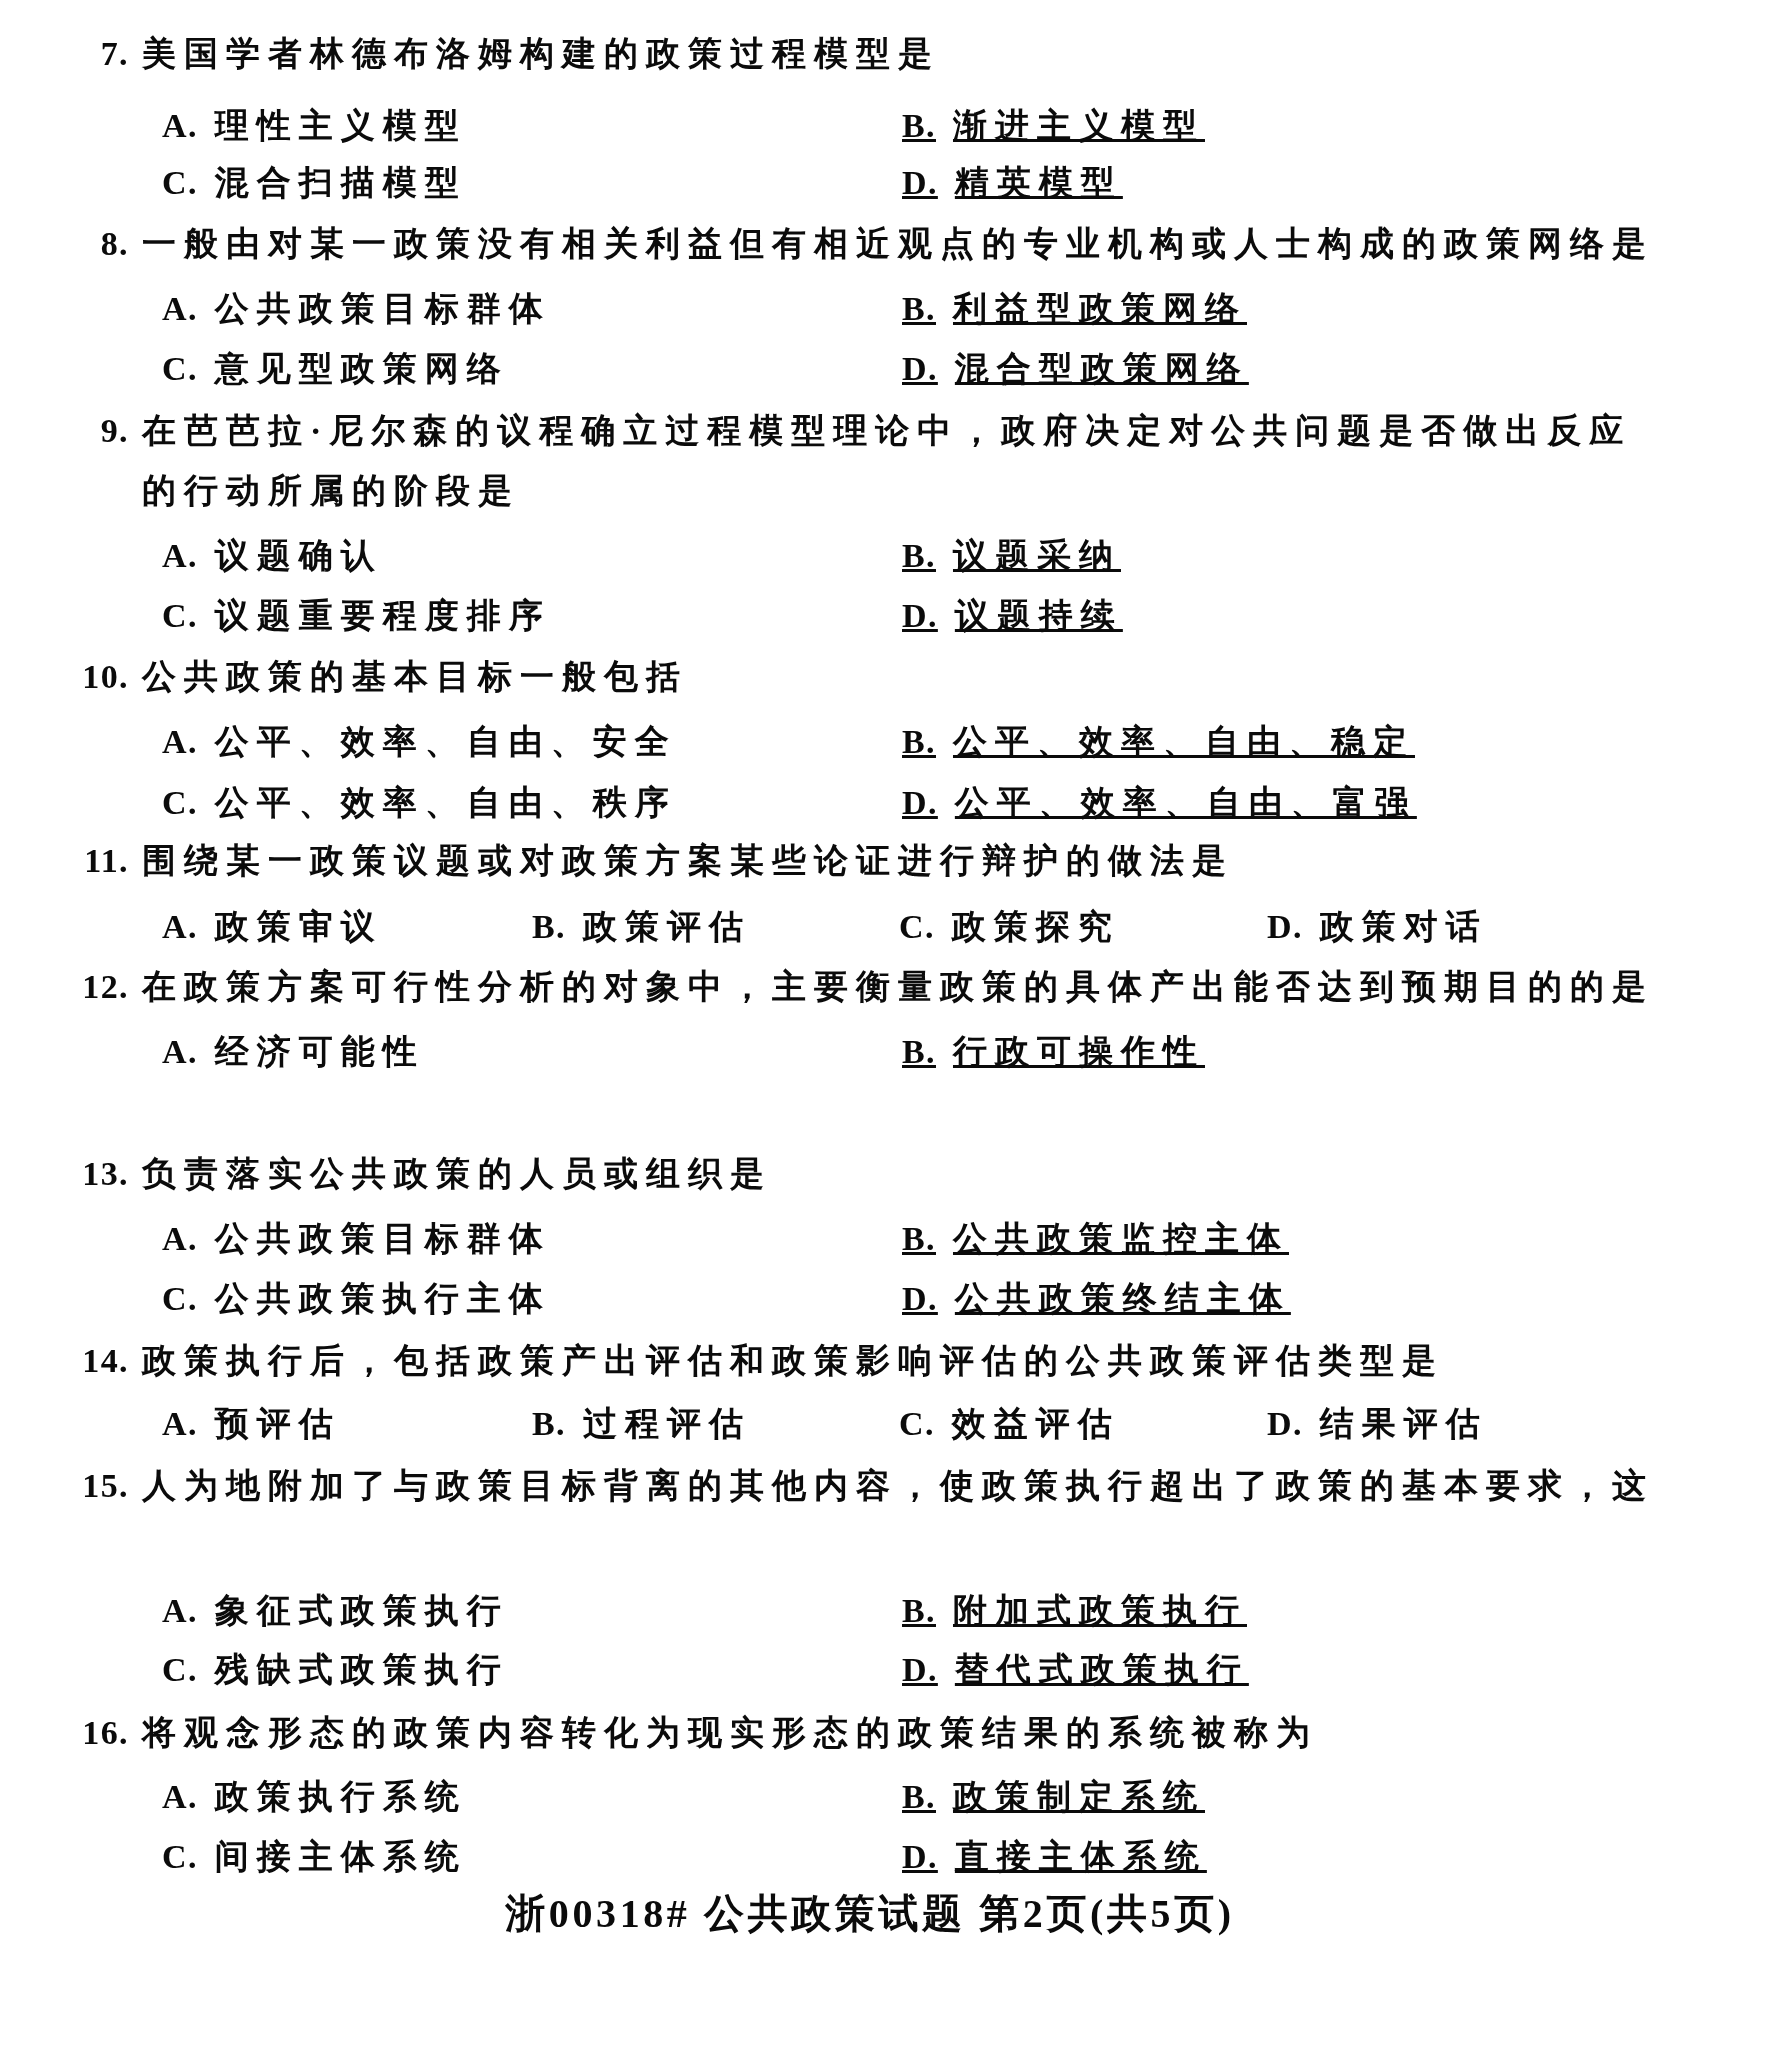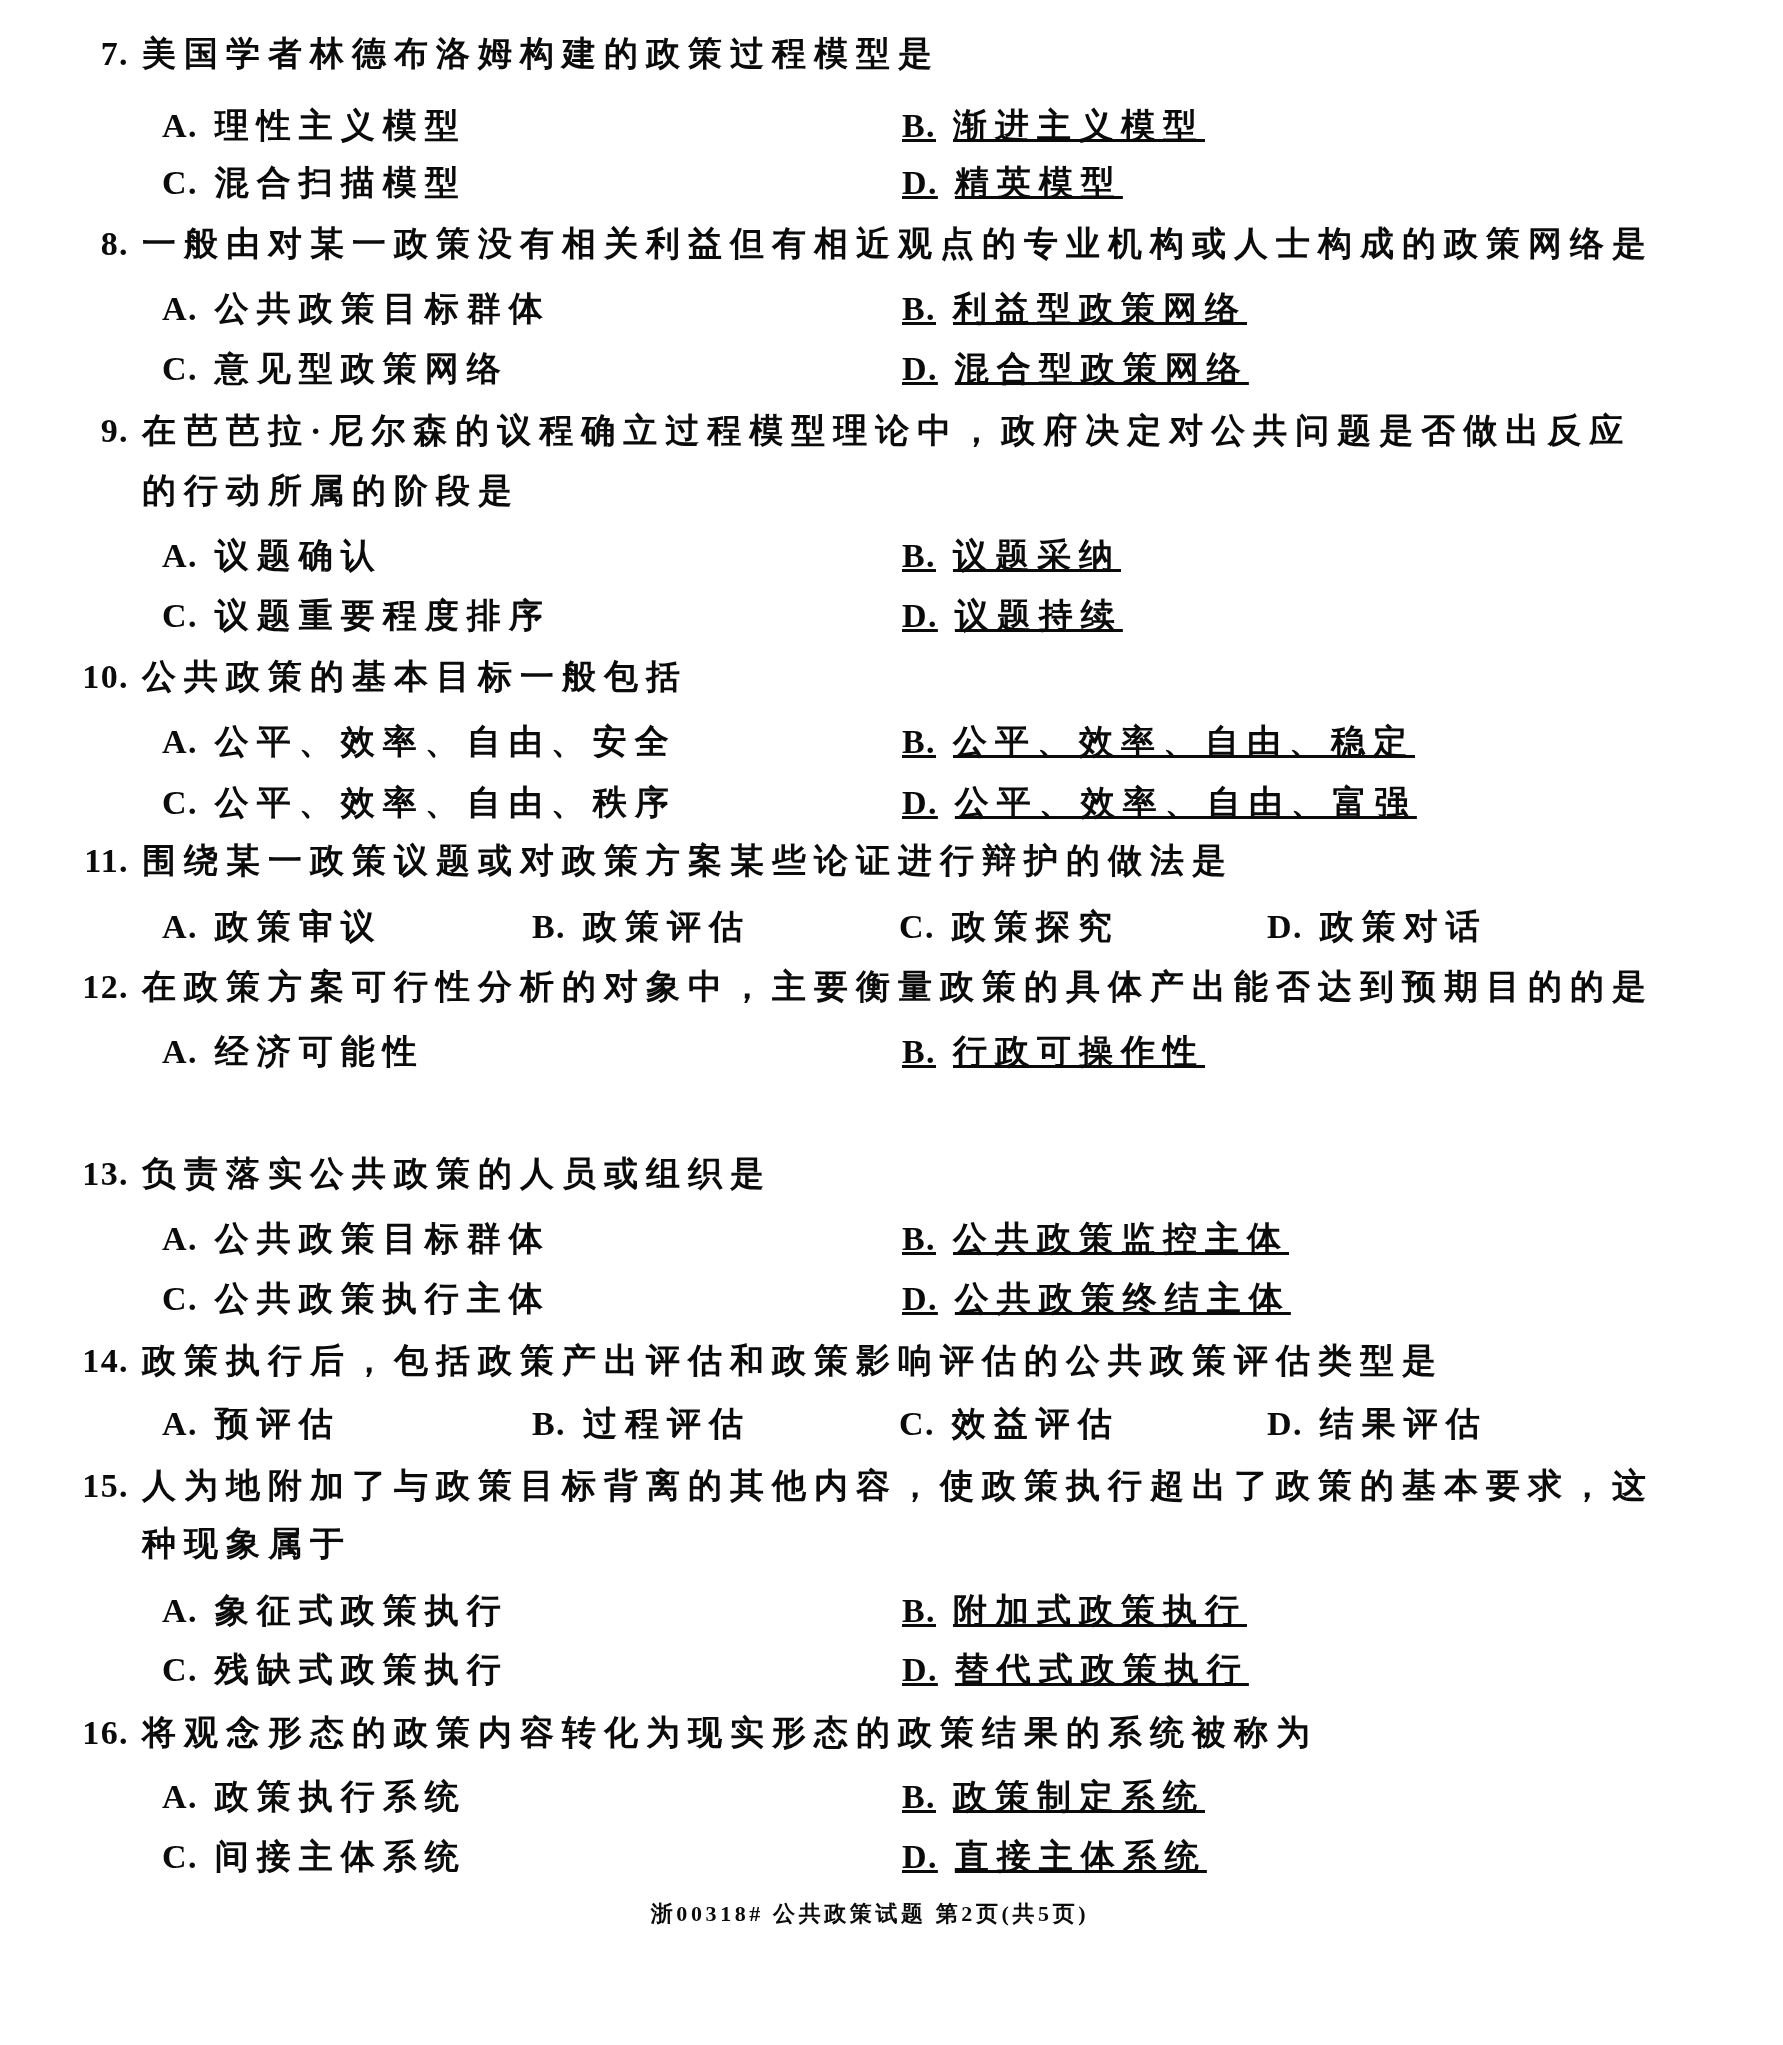--- a/index.html
+++ b/index.html
@@ -40,21 +40,21 @@
   .opt4d { left: 1267px; }
   .olabel { letter-spacing: 1.4px; margin-right: 17px; }
   .footer {
     position: absolute;
     top: 1891px;
     left: 0;
     width: 100%;
     height: 46px;
     line-height: 46px;
     text-align: center;
-    font-size: 22px;
+    font-size: 40px;
     letter-spacing: 3.6px;
     padding-right: 43px;
     box-sizing: border-box;
   }
 </style>
 </head>
 <body>
 
 <div class="page">
 
@@ -154,23 +154,20 @@
     <span class="opt opt4a"><span class="olabel">A.</span><span>预评估</span></span>
     <span class="opt opt4b"><span class="olabel">B.</span><span>过程评估</span></span>
     <span class="opt opt4c"><span class="olabel">C.</span><span>效益评估</span></span>
     <span class="opt opt4d"><span class="olabel">D.</span><span>结果评估</span></span>
   </div>
 
   <div class="line" style="top:1463px">
     <span class="qnum">15.</span>
     <span class="qtext">人为地附加了与政策目标背离的其他内容，使政策执行超出了政策的基本要求，这</span>
   </div>
-  <div class="line" style="top:1521px">
-    <span class="qtext">种现象属于</span>
-  </div>
   <div class="line" style="top:1588px">
     <span class="opt optA"><span class="olabel">A.</span><span>象征式政策执行</span></span>
     <span class="opt optB"><span class="olabel">B.</span><span>附加式政策执行</span></span>
   </div>
   <div class="line" style="top:1647px">
     <span class="opt optA"><span class="olabel">C.</span><span>残缺式政策执行</span></span>
     <span class="opt optB"><span class="olabel">D.</span><span>替代式政策执行</span></span>
   </div>
 
   <div class="line" style="top:1710px">

